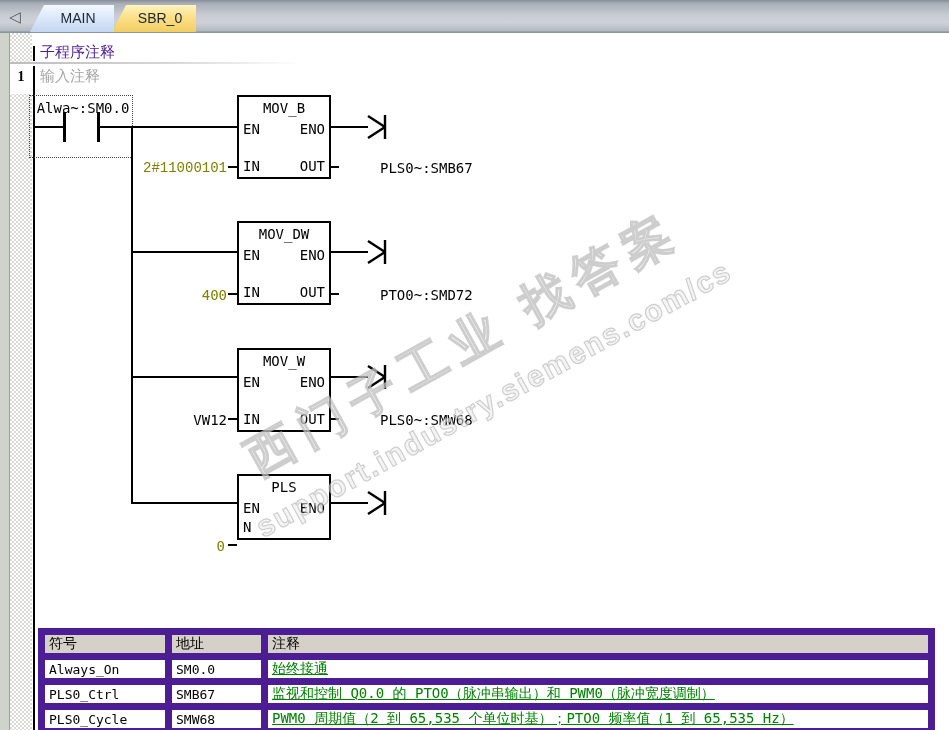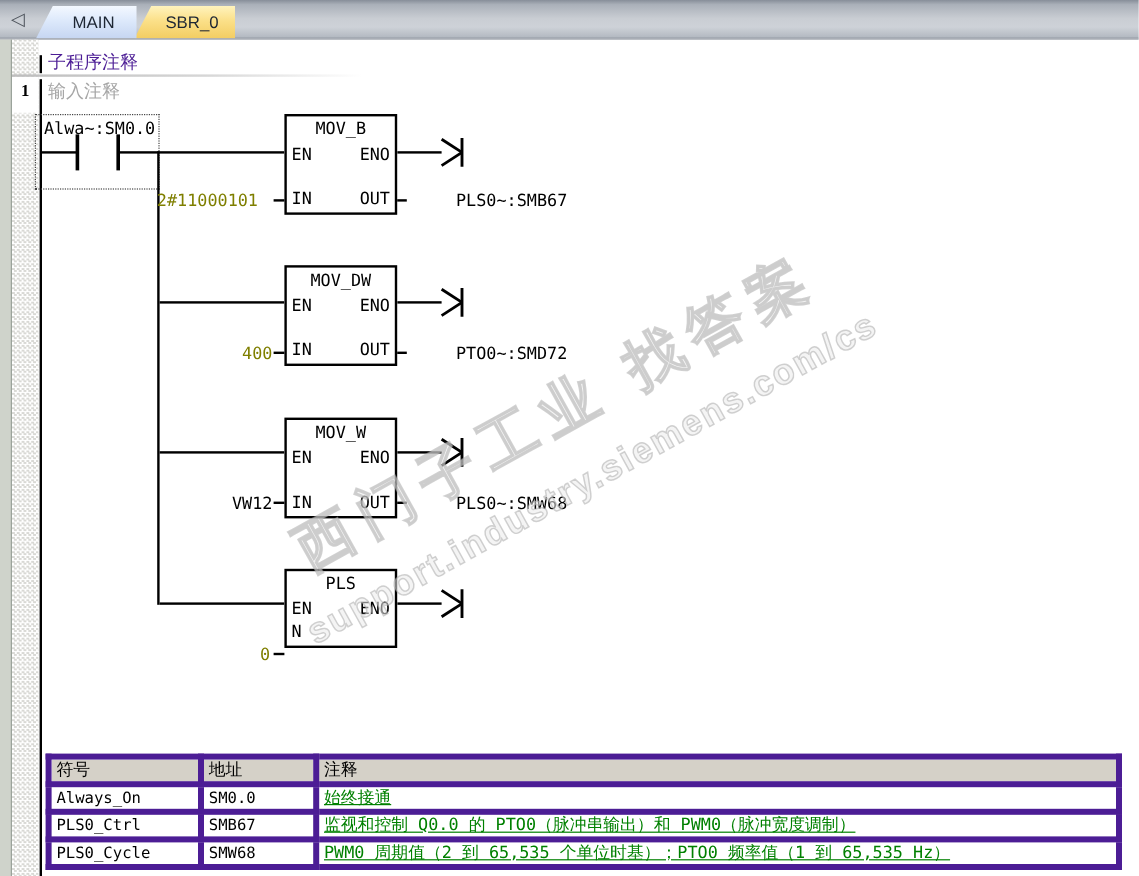--- a/index.html
+++ b/index.html
@@ -74,21 +74,21 @@
     pointer-events:none; z-index:5; }
   .wm1 { font-size:48px; letter-spacing:10px; font-weight:bold;
     color:rgba(235,235,235,0.55); -webkit-text-stroke:1.3px rgba(165,165,165,0.5); }
   .wm2 { font-size:30px; letter-spacing:2px; font-weight:bold; margin-top:14px;
     color:rgba(235,235,235,0.55); -webkit-text-stroke:1.2px rgba(165,165,165,0.5); }
 
   
   .symtbl { position:absolute; left:38px; top:628px; width:897px;
     border-collapse:collapse; table-layout:fixed; z-index:6; background:#fff;
     font-family:"DejaVu Sans Mono","Liberation Mono",monospace; font-size:13px; }
-  .symtbl td { border:5px solid #4c1d95; height:17px; padding:0 4px; overflow:hidden;
+  .symtbl td { border:7px solid #4c1d95; height:17px; padding:0 4px; overflow:hidden;
     white-space:nowrap; }
   .symtbl .hdr td { background:#d5d1c8; color:#000; font-size:14px; }
   .symtbl .c-sym { width:127px; }
   .symtbl .c-addr { width:96px; }
   .symtbl .c-comment { color:#008000; text-decoration:underline; font-size:14px; }
 </style>
 </head>
 <body>
 
 <div id="app">
@@ -156,21 +156,21 @@
 
   <div class="block mono" style="left:237px; top:95px; height:84px;">
     <div class="blk-title">MOV_B</div>
     <div class="blk-en">EN</div>
     <div class="blk-eno">ENO</div>
     <div class="blk-in">IN</div>
     <div class="blk-out">OUT</div>
   </div>
   <div class="tick" style="left:228px; top:166px; width:9px;"></div>
   <div class="tick" style="left:331px; top:166px; width:8px;"></div>
-  <div class="opval mono olive" style="left:95px; top:160px; width:120px;">2#11000101</div>
+  <div class="opval mono olive" style="left:107px; top:160px; width:120px;font-family:Liberation Mono, monospace;">2#11000101</div>
   <div class="outval mono" style="left:340px; top:160px;">PLS0~:SMB67</div>
 
   <div class="block mono" style="left:237px; top:221px; height:84px;">
     <div class="blk-title">MOV_DW</div>
     <div class="blk-en">EN</div>
     <div class="blk-eno">ENO</div>
     <div class="blk-in">IN</div>
     <div class="blk-out">OUT</div>
   </div>
   <div class="tick" style="left:228px; top:293px; width:9px;"></div>

